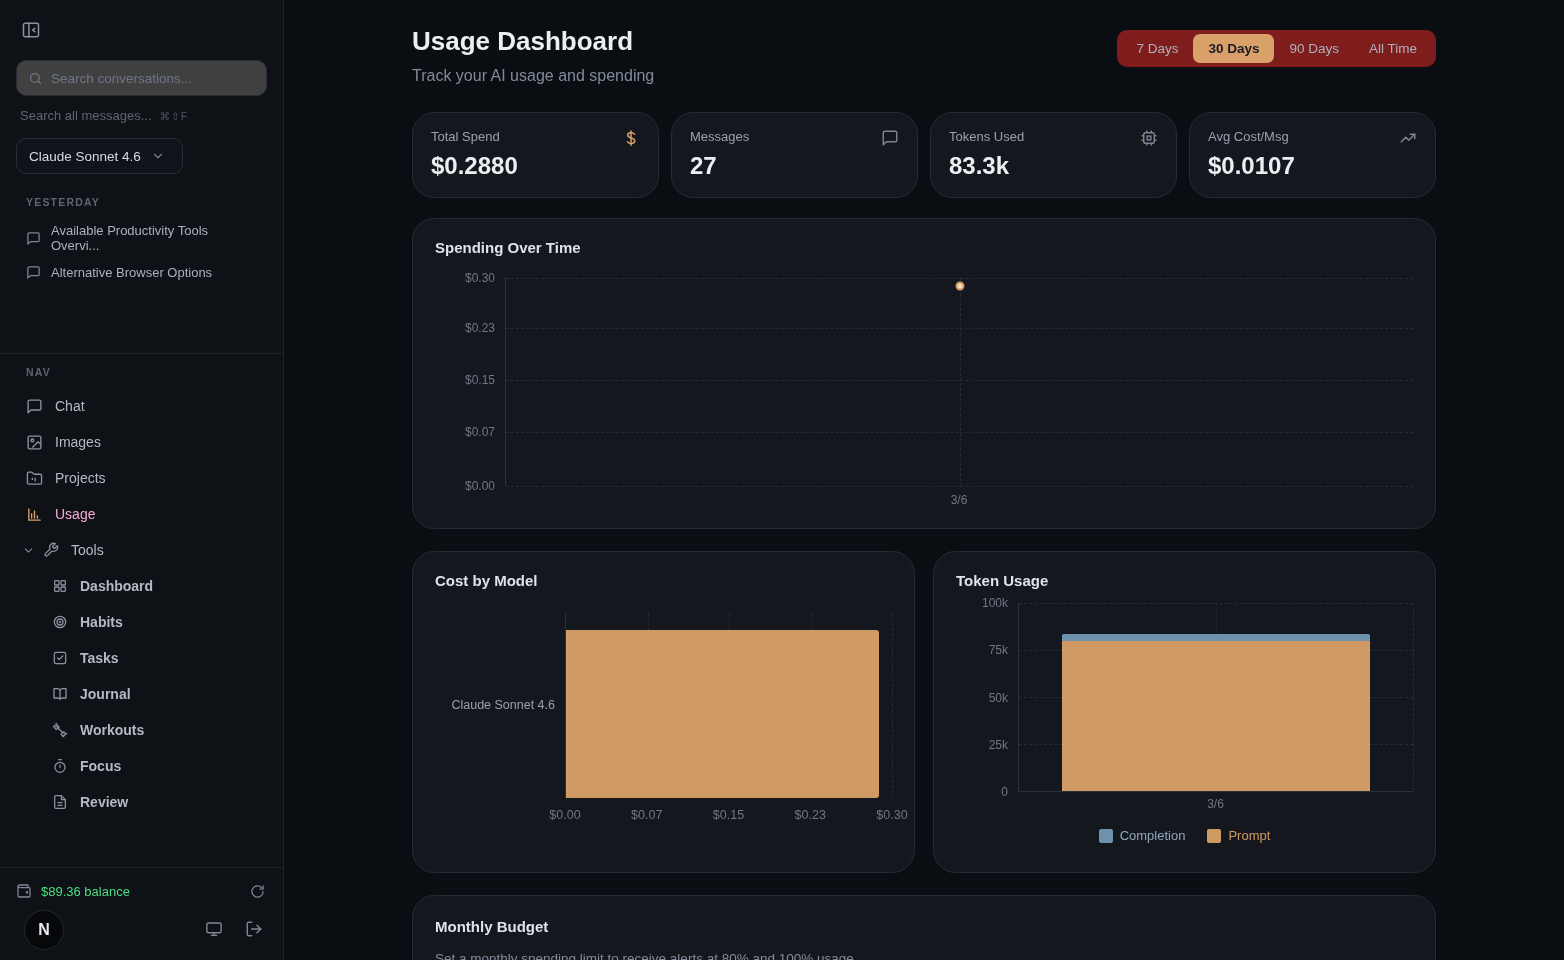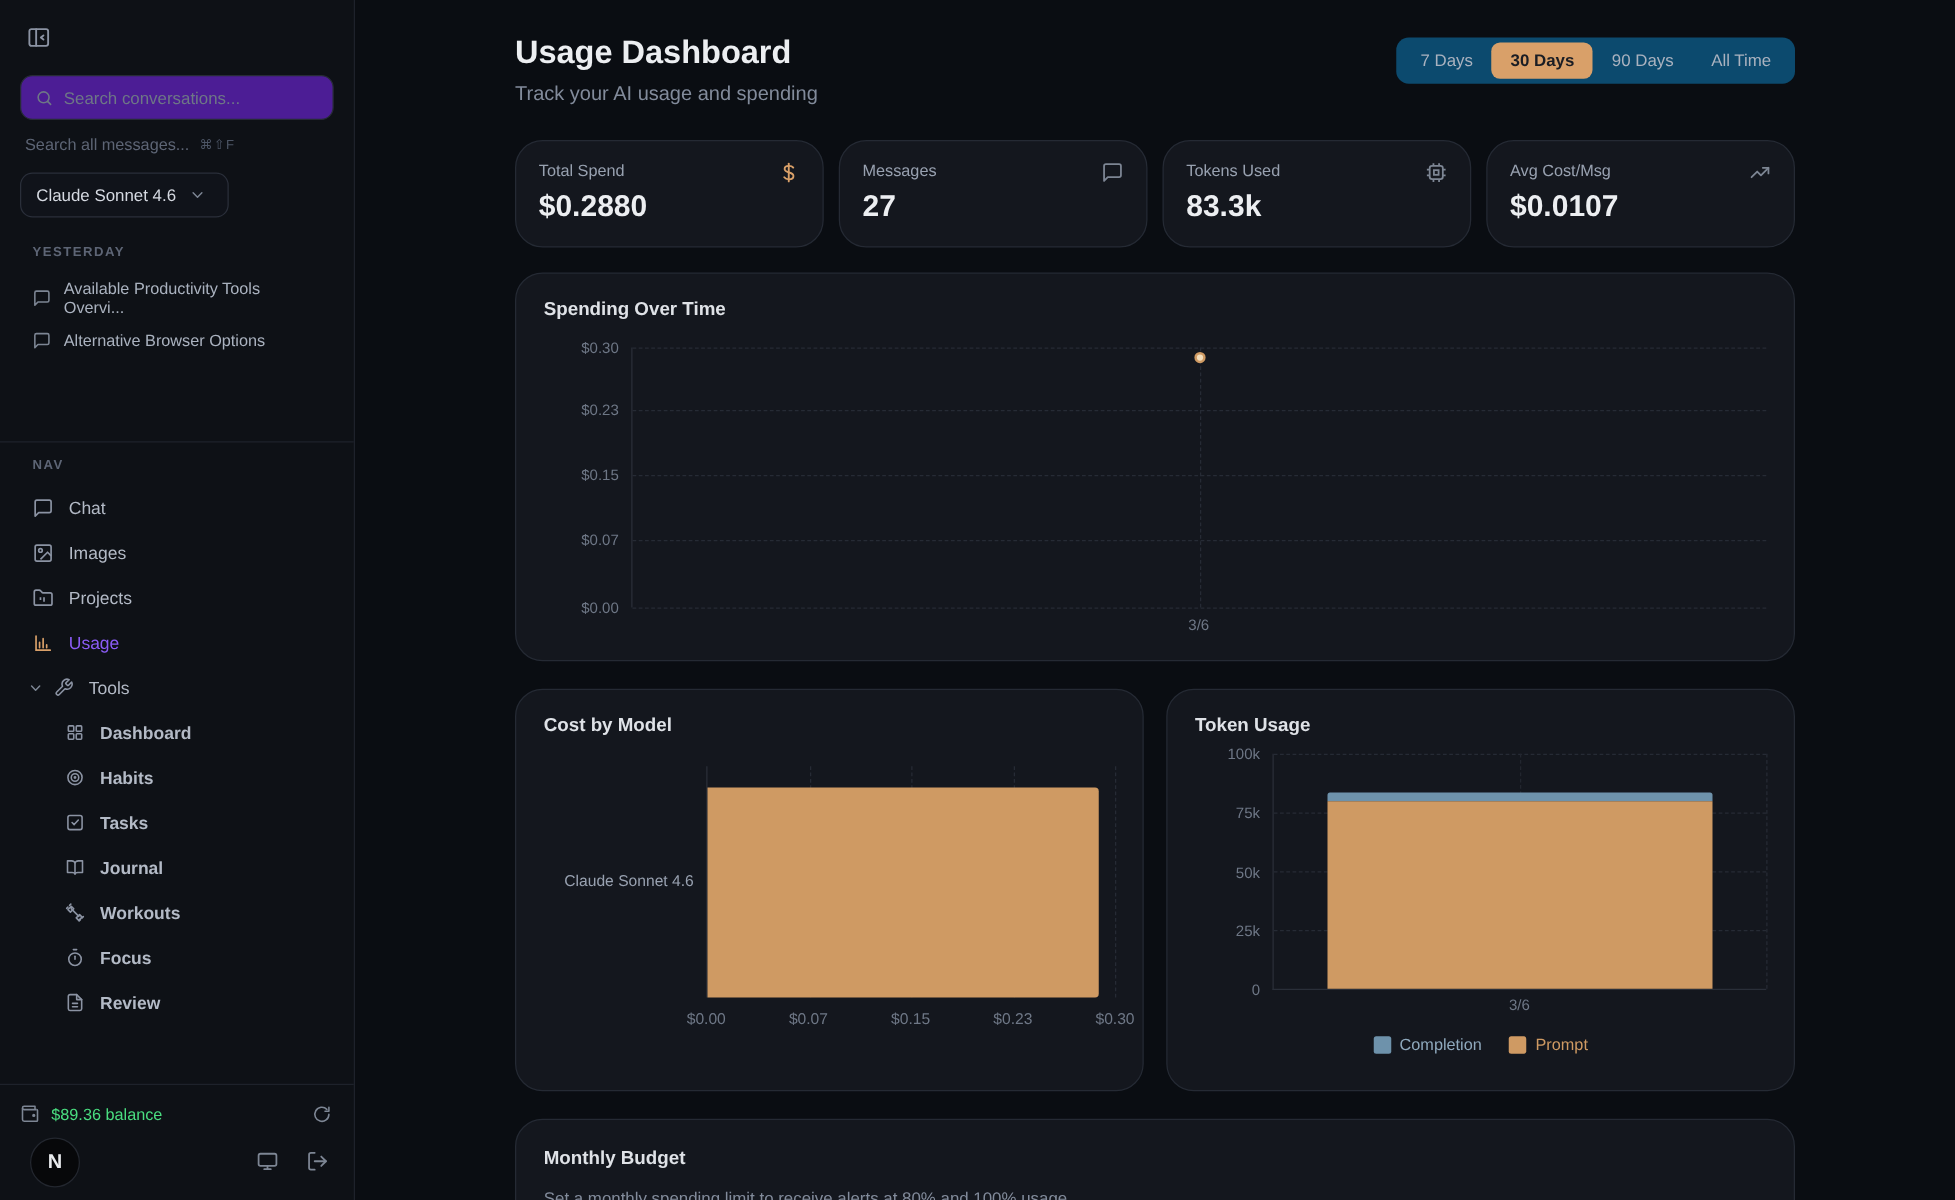--- a/index.html
+++ b/index.html
@@ -25,21 +25,21 @@
     flex:1; height:37px; background:#d9a069; border:none; border-radius:9px;
     color:#181a1f; font-size:14.5px; font-weight:700; cursor:pointer;
     display:flex; align-items:center; justify-content:center; gap:7px;
     font-family:"Liberation Sans", sans-serif;
   }
   .collapse-btn {
     width:30px; height:30px; background:transparent; border:none; color:#8b93a3;
     display:flex; align-items:center; justify-content:center; cursor:pointer;
   }
   .search-box {
-    margin-top:15px; height:36px; background:#4c1d95; border:1px solid #272c36;
+    margin-top:15px; height:36px; background:#404040; border:1px solid #272c36;
     border-radius:10px; display:flex; align-items:center; padding:0 11px; gap:8px;
     color:#6e7786;
   }
   .search-box input {
     background:transparent; border:none; outline:none; color:#aab2bf;
     font-size:13.5px; width:100%; font-family:"Liberation Sans", sans-serif;
   }
   .search-box input::placeholder { color:#6e7786; }
   .search-all { margin-top:12px; padding-left:4px; font-size:13px; color:#5d6575;
     display:flex; align-items:center; gap:8px; cursor:pointer; }
@@ -55,21 +55,21 @@
     color:#5d6575; padding:0 10px; }
   .convs { margin-top:13px; }
   .conv-item { height:34px; display:flex; align-items:center; gap:10px;
     padding:0 10px; color:#aab2bf; font-size:13px; border-radius:8px; cursor:pointer; }
   .conv-item .ic { color:#7d8694; }
   .sb-divider { border-top:1px solid #1e222b; margin-top:64px; }
   .nav-wrap { padding:12px 16px 0 16px; flex:1; }
   .nav-item { height:36px; display:flex; align-items:center; gap:12px;
     padding:0 10px; color:#b3bac6; font-size:14px; border-radius:8px; cursor:pointer; }
   .nav-item .ic { color:#8b93a3; }
-  .nav-item.active { color:#8b5cf6; }
+  .nav-item.active { color:#f9a8d4; }
   .nav-item.active .ic { color:#d9a069; }
   .nav-item .chev-sm { color:#7d8694; margin-left:-4px; margin-right:-4px; }
   .nav-sub { padding-left:26px;font-weight:bold; }
   .sb-footer { border-top:1px solid #1e222b; padding:10px 16px 8px 16px; }
   .foot-row { height:26px; display:flex; align-items:center; gap:9px;
     font-size:13px; color:#aab2bf; }
   .foot-row .ic { color:#7d8694; }
   .balance { color:#4ade80; }
   .foot-row .balance-ic { color:#7d8694; }
   .spacer { flex:1; }
@@ -82,21 +82,21 @@
     color:#e8eaed; font-size:16px; font-weight:700;
     display:flex; align-items:center; justify-content:center; }
   .user-actions { position:absolute; right:2px; top:10px; display:flex; gap:18px; }
 
   
   .main { flex:1; height:100%; overflow:hidden; }
   .main-inner { width:1024px; margin:0 auto; padding-top:26px; }
   .page-head { display:flex; align-items:flex-start; justify-content:space-between; }
   .page-title { font-size:26px; font-weight:700; color:#eceef1; }
   .page-subtitle { margin-top:10px; font-size:16px; color:#828b9b; }
-  .range-tabs { background:#0c4a6e; border-radius:10px; padding:4px; display:flex;
+  .range-tabs { background:#7f1d1d; border-radius:10px; padding:4px; display:flex;
     margin-top:4px; }
   .range-tab { border:none; background:transparent; color:#aab2bf; font-size:13.5px;
     padding:7px 15px; border-radius:7px; cursor:pointer;
     font-family:"Liberation Sans", sans-serif; }
   .range-tab.active { background:#d9a069; color:#1a1d24; font-weight:700; }
 
   .stats-grid { margin-top:27px; display:grid; grid-template-columns:repeat(4,1fr); gap:12px; }
   .card { background:#14171e; border:1px solid #252a34; border-radius:22px; }
   .stat-card { height:86px; padding:16px 18px; position:relative; }
   .stat-label { font-size:13px; color:#98a1b0; }

